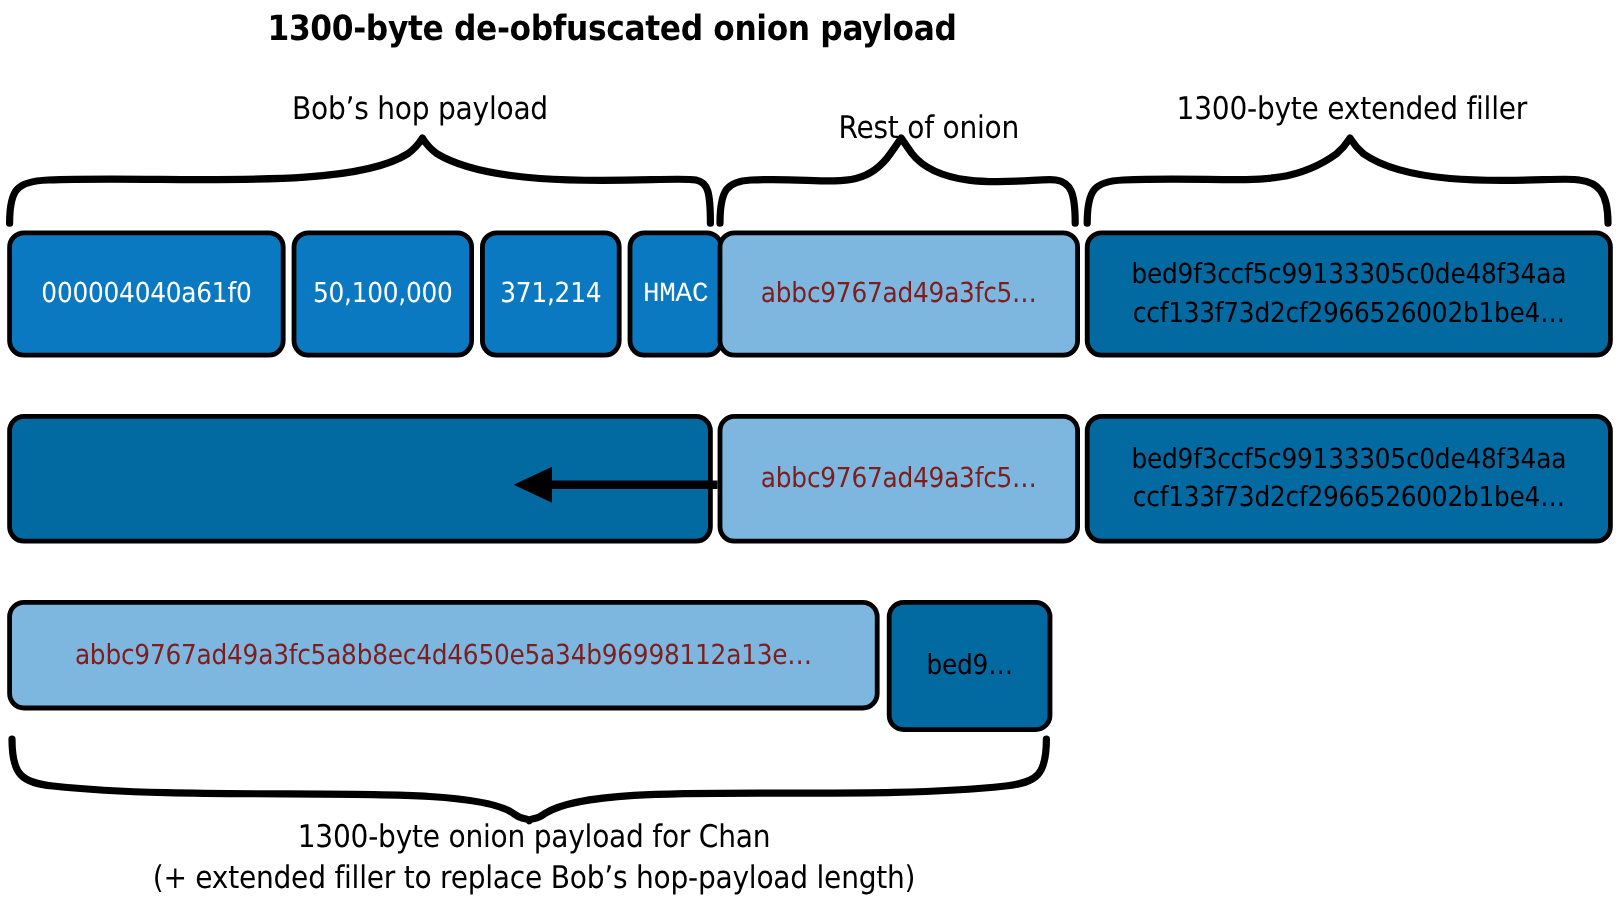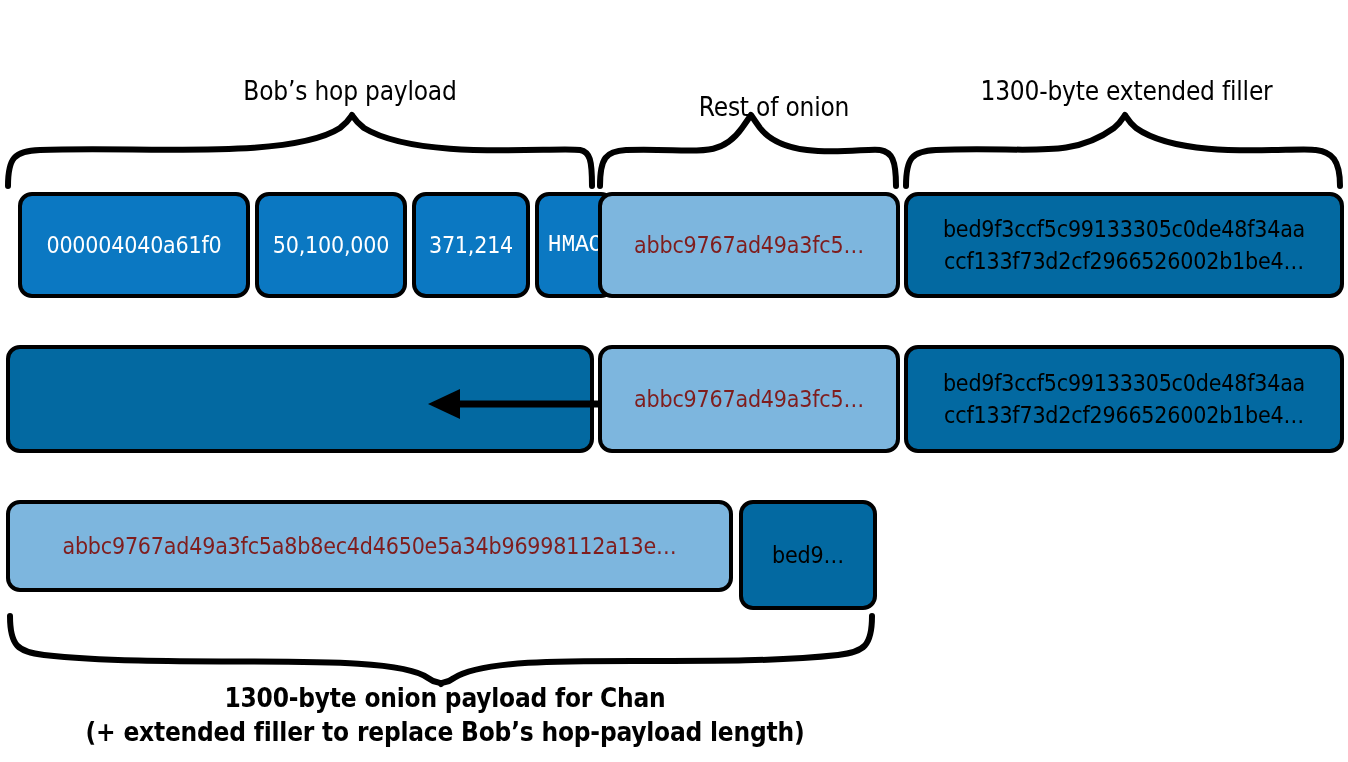--- a/index.html
+++ b/index.html
@@ -41,21 +41,21 @@
     white-space: nowrap;
     letter-spacing: -0.2px;
   }
   .bottom-caption {
     position: absolute;
     left: 0;
     top: 681px;
     width: 890px;
     text-align: center;
     font-size: 26px;
-    font-weight: bold;
+    font-weight: normal;
     line-height: 34px;
     letter-spacing: -0.2px;
   }
   .bottom-caption .l2 { display:block; }
 
   
   .box {
     position: absolute;
     box-sizing: border-box;
     border: 4px solid #000000;
@@ -63,39 +63,40 @@
     display: flex;
     align-items: center;
     justify-content: center;
     text-align: center;
     font-size: 23px;
     line-height: 29px;
     letter-spacing: -0.2px;
     overflow: hidden;
     padding: 0 6px;
   }
-  .box.dark  { background: #0b78c2; color: #ffffff; margin-left: 12px; }
+  .box.dark  { background: #0b78c2; color: #ffffff; }
   .box.mid   { background: #7db6de; color: #7f1d1d; }
   .box.light { background: #0369a1; color: #000000; }
   .box.two-line { line-height: 32px; }
 
   
   .overlay {
     position: absolute;
     left: 0; top: 0;
     width: 1348px;
     height: 762px;
     pointer-events: none;
   }
 </style>
 </head>
 <body>
 
 <div class="stage">
 
+  <div class="title">1300-byte de-obfuscated onion payload</div>
 
   <div class="brace-label" style="left:150px; top:76px; width:400px;">Bob’s hop payload</div>
   <div class="brace-label" style="left:624px; top:76px; width:300px;margin-top:16px;">Rest of onion</div>
   <div class="brace-label" style="left:905px; top:76px; width:443px;">1300-byte extended filler</div>
 
   <div class="box dark" style="left:6px;  top:192px; width:232px; height:106px;">000004040a61f0</div>
   <div class="box dark" style="left:243px; top:192px; width:152px; height:106px;">50,100,000</div>
   <div class="box dark" style="left:400px; top:192px; width:118px; height:106px;">371,214</div>
   <div class="box dark" style="left:523px; top:192px; width:80px; height:106px;font-family:Liberation Mono, monospace;">HMAC</div>
   <div class="box mid" style="left:598px; top:192px; width:302px; height:106px;">abbc9767ad49a3fc5…</div>

